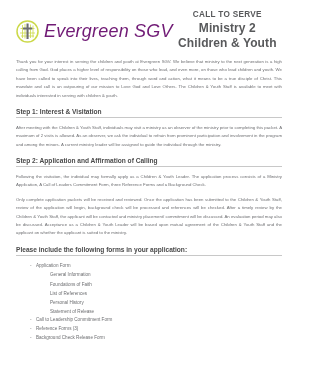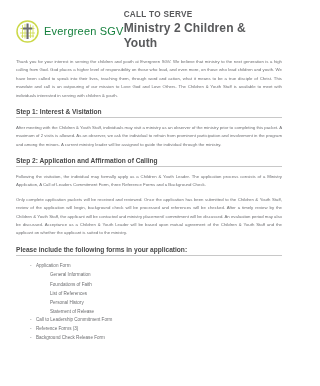--- a/index.html
+++ b/index.html
@@ -36,28 +36,29 @@
     align-items: center;
     gap: 5px;
   }
   .brand-mark {
     width: 23px;
     height: 23px;
     flex: 0 0 23px;
     display: block;
   }
   .brand-name {
-    font-size: 11px;
-    color: #15803d;
+    font-size: 18px;
+    color: #701a75;
     letter-spacing: 0.2px;
     white-space: nowrap;
     font-weight: 400;
+    font-style: italic;
   }
   .header-right {
-    text-align: left;
+    text-align: center;
     line-height: 1.3;
   }
   .doc-title {
     font-size: 8.2px;
     font-weight: bold;
     color: #58595b;
     letter-spacing: 0.3px;
   }
   .doc-subtitle {
     font-size: 12px;

